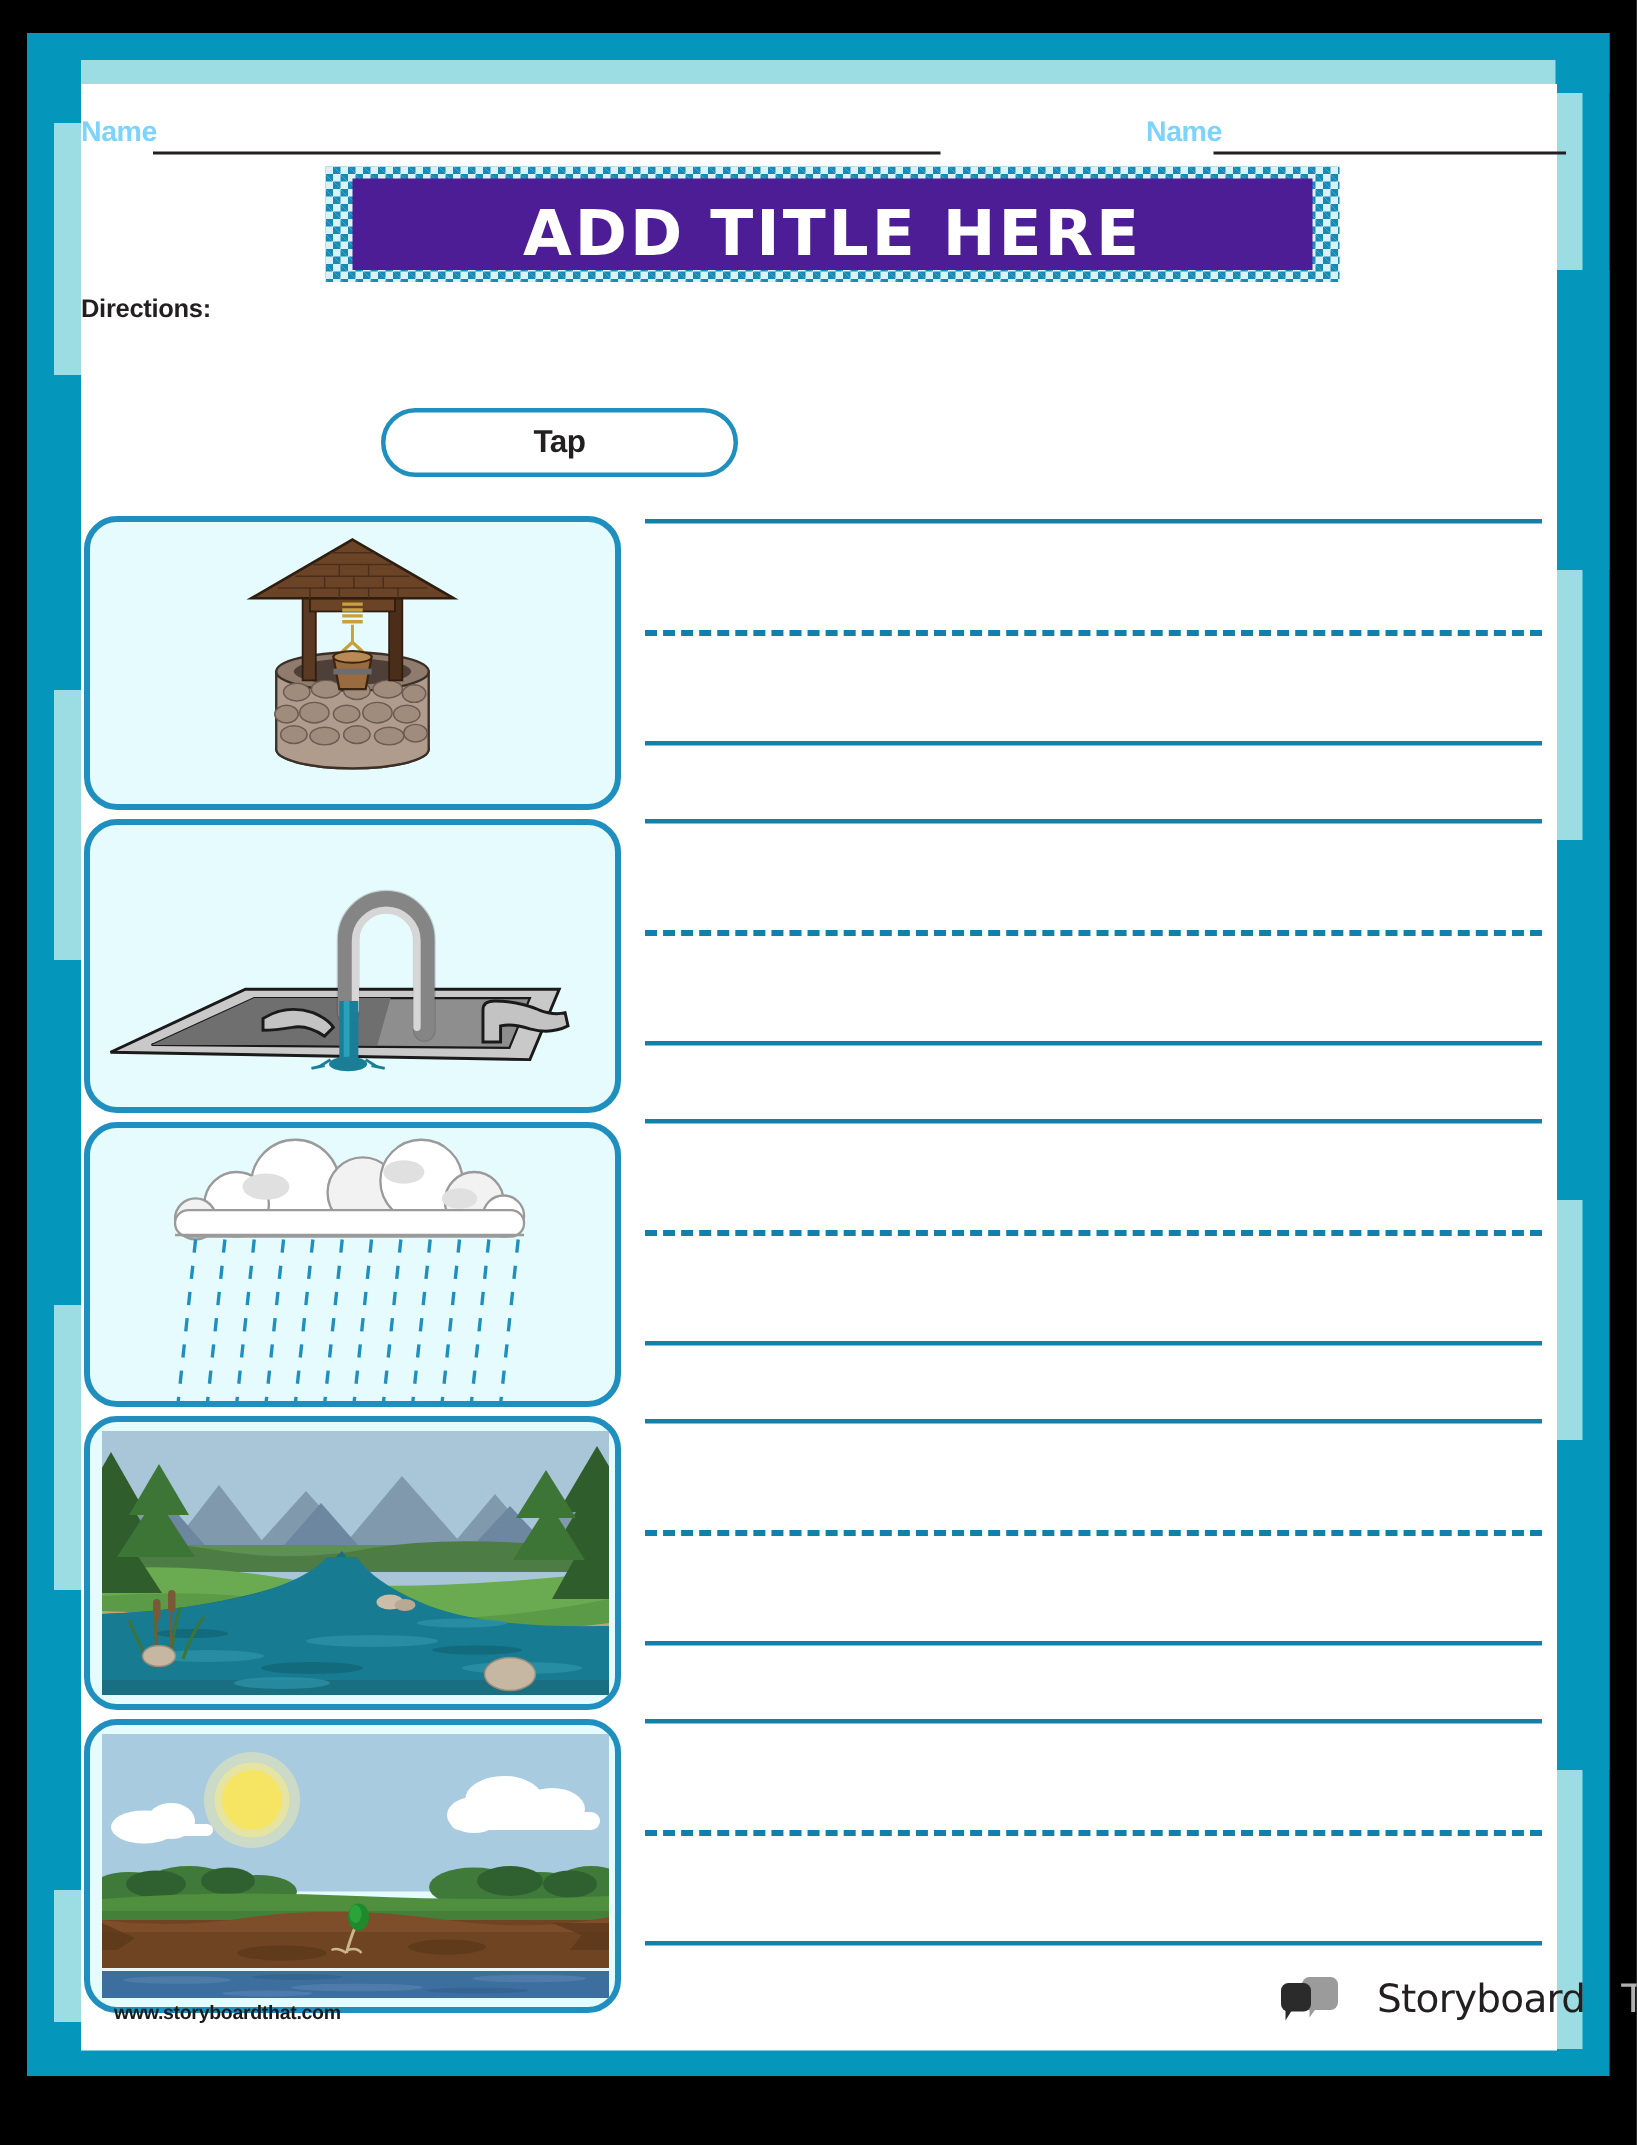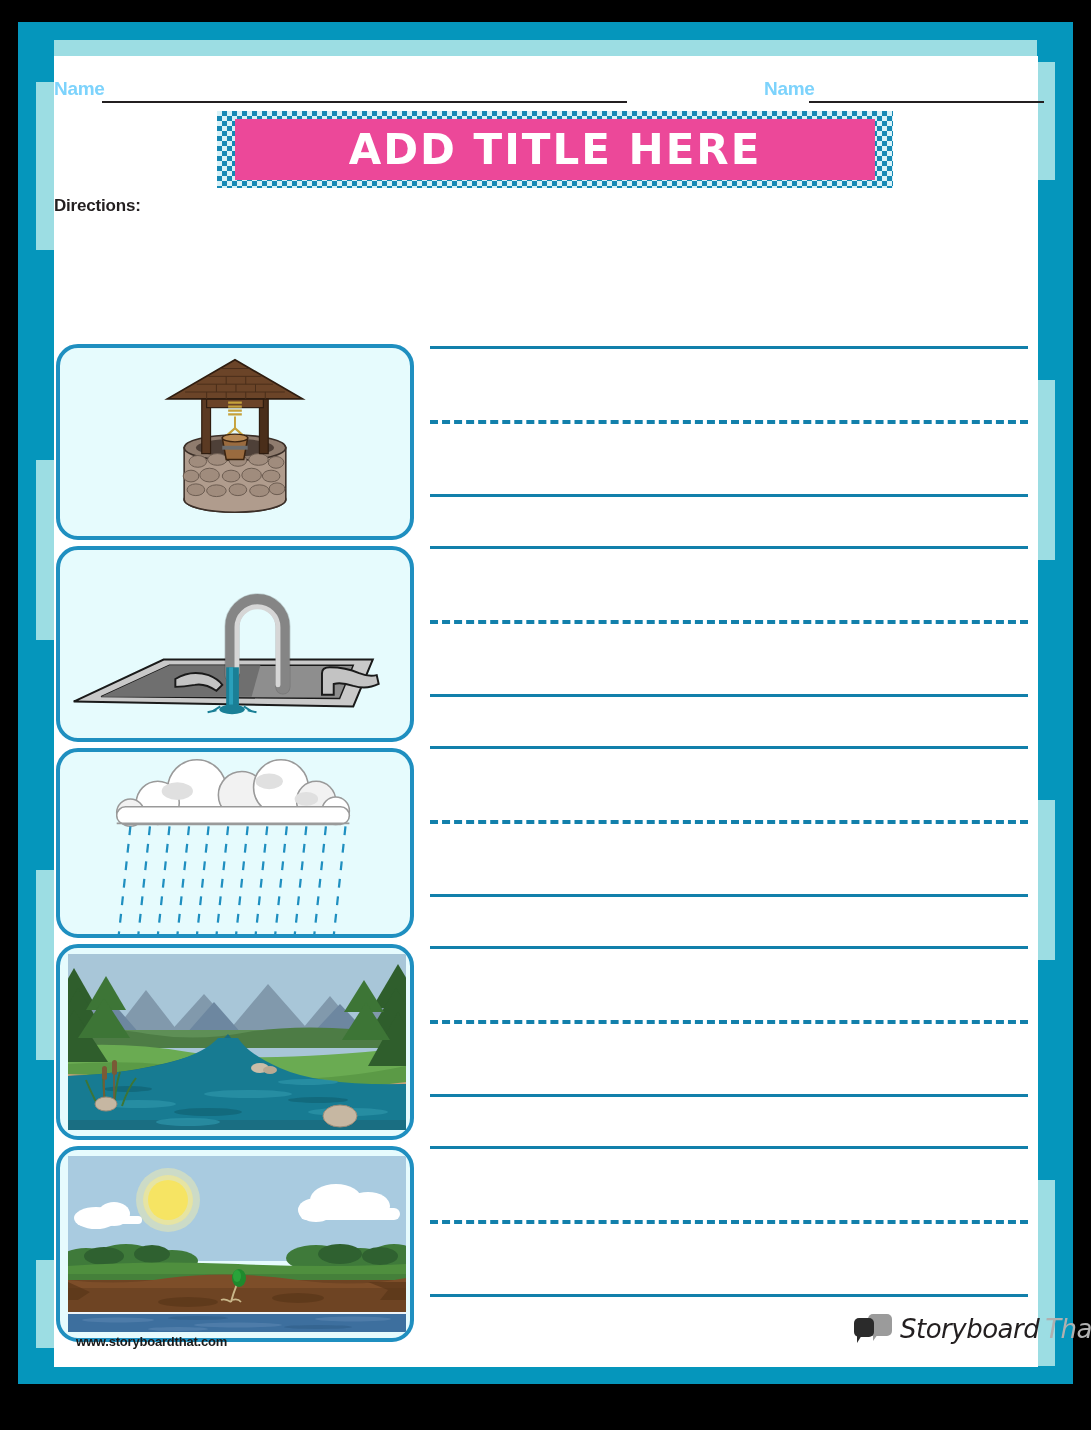--- a/index.html
+++ b/index.html
@@ -89,23 +89,23 @@
     background-image:
       linear-gradient(45deg, #1689b5 25%, transparent 25%, transparent 75%, #1689b5 75%),
       linear-gradient(45deg, #1689b5 25%, transparent 25%, transparent 75%, #1689b5 75%);
     background-size: 10px 10px;
     background-position: 0 0, 5px 5px;
   }
   .title-bar {
     position: absolute;
     left: 18px; top: 8px;
     right: 18px; bottom: 8px;
-    background: #ec4899;
+    background: #4c1d95;
     display: flex;
-    align-items: center;
+    align-items: flex-end;
     justify-content: center;
   }
   .title-text {
     color: #ffffff;
     font-size: 42px;
     font-weight: bold;
     letter-spacing: 2px;
     font-family: "DejaVu Sans", sans-serif;
     text-transform: uppercase;
     white-space: nowrap;
@@ -193,22 +193,22 @@
     font-size: 13px;
     font-weight: bold;
     color: #1a1a1a;
     letter-spacing: -0.2px;
   }
   #logo {
     position: absolute;
     left: 800px; top: 1258px;
     width: 185px; height: 38px;
     display: flex;
-    gap: 6px;
-    font-style: italic;
+    align-items: center;
+    gap: 24px;
   }
   .logo-bubbles { position: relative; width: 40px; height: 30px; flex: none; }
   .bub {
     position: absolute;
     border-radius: 5px;
   }
   .bub-dark  { left: 0;  top: 4px;  width: 20px; height: 19px; background: #2b2b2b; }
   .bub-gray  { left: 14px; top: 0;  width: 24px; height: 22px; background: #9b9b9b; }
   .bub-tail-dark {
     position: absolute; left: 3px; top: 21px;
@@ -268,20 +268,21 @@
 
     <div class="title-wrap">
       <div class="title-checker"></div>
       <div class="title-bar">
         <span class="title-text">ADD TITLE HERE</span>
       </div>
     </div>
 
     <div id="directions-label">Directions:</div>
 
+    <div class="chip" id="chip-3">Tap</div>
 
     <div class="card" id="card-0">
       <svg class="card-art" viewBox="0 0 358 196">
 
         <ellipse cx="179" cy="155" rx="52" ry="13" fill="#a08c7d" stroke="#3b2f28" stroke-width="1.6"></ellipse>
         <path d="M127 102 L127 155 A52 13 0 0 0 231 155 L231 102 Z" fill="#b09c8d" stroke="#3b2f28" stroke-width="1.6"></path>
         <ellipse cx="179" cy="102" rx="52" ry="13" fill="#8f7c6e" stroke="#3b2f28" stroke-width="1.6"></ellipse>
         <ellipse cx="179" cy="102" rx="40" ry="9" fill="#4e4038"></ellipse>
 
         <g fill="#a08c7d" stroke="#6b5b50" stroke-width="1">

